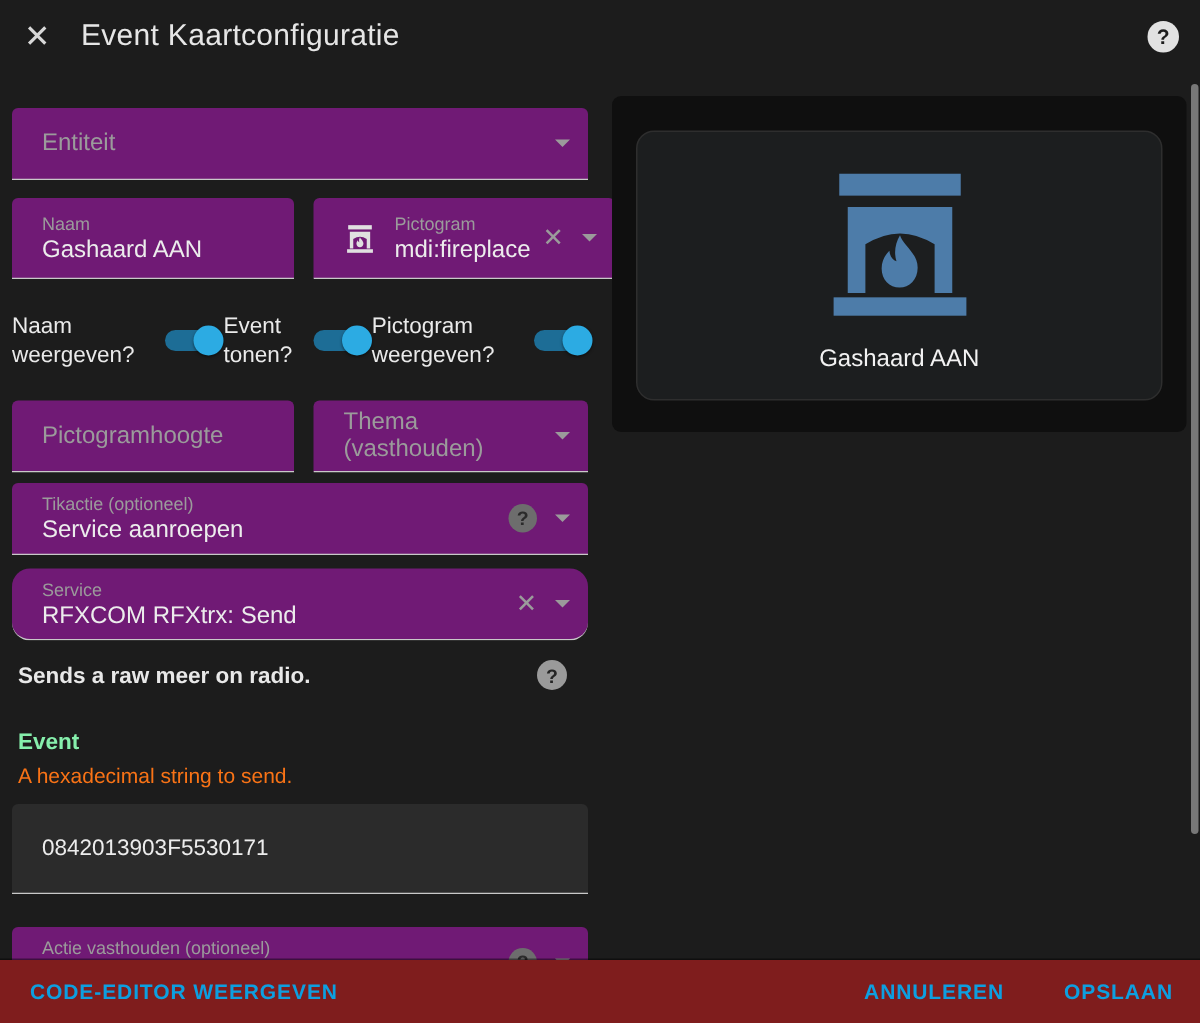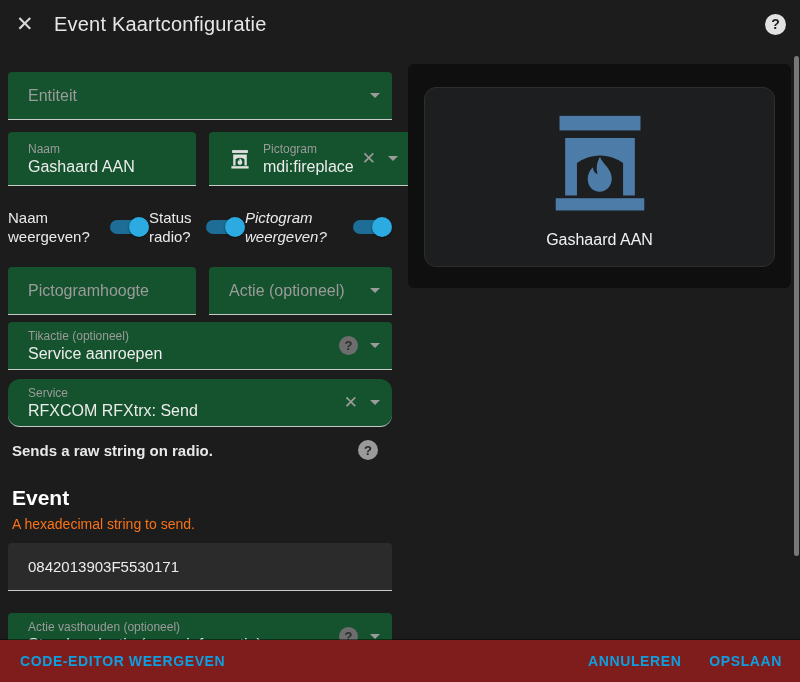--- a/index.html
+++ b/index.html
@@ -11,64 +11,64 @@
   .close { font-size:21px; color:#d8d8d8; width:26px; text-align:left; }
   .title { font-size:20px; font-weight:500; color:#e6e6e6; margin-left:12px; letter-spacing:.2px; }
   .help-top { margin-left:auto; width:21px; height:21px; border-radius:50%; background:#e2e2e2; color:#1c1c1c; font-weight:700; font-size:14px; display:flex; align-items:center; justify-content:center; }
 
   
   .content { display:flex; align-items:flex-start; }
   .left { width:384px; margin:24px 0 0 8px; flex:0 0 auto; }
   .right { width:383px; margin:16px 0 0 16px; flex:0 0 auto; }
 
   
-  .field { background:#14532d; border-radius:4px 4px 0 0; border-bottom:1px solid #c9c9c9; display:flex; align-items:center; height:48px; padding:0 12px 0 20px; }
+  .field { background:#701a75; border-radius:4px 4px 0 0; border-bottom:1px solid #c9c9c9; display:flex; align-items:center; height:48px; padding:0 12px 0 20px; }
   .field.tall { height:54px; }
   .stack { display:flex; flex-direction:column; justify-content:center; gap:2px; flex:1; min-width:0; }
   .f-label { color:#9b9b9b; font-size:16px; }
   .f-small { color:#9b9b9b; font-size:12px; }
   .f-value { color:#ececec; font-size:16px; white-space:nowrap; overflow:hidden; }
   .trailing { display:flex; align-items:center; gap:12px; margin-left:auto; padding-left:8px; }
   .arr { width:0; height:0; border-left:5px solid transparent; border-right:5px solid transparent; border-top:5px solid #9b9b9b; }
   .clear { color:#9b9b9b; font-size:17px; line-height:1; }
   .qmark { width:19px; height:19px; border-radius:50%; background:#8f8f8f; color:#242424; font-size:13px; font-weight:700; display:flex; align-items:center; justify-content:center; flex:0 0 auto; }
   .qmark.dim { background:#6d6d6d; color:#2b2b2b; }
   .lead-icon { margin-right:12px; display:flex; align-items:center; }
 
   .row { display:flex; gap:13px; margin-top:12px; }
   .half-l { width:188px; flex:0 0 auto; }
   .half-r { flex:1; }
 
   
   .toggles { display:flex; align-items:center; justify-content:flex-start; margin-top:13px; min-height:56px; }
   .tg { display:flex; align-items:center; gap:13px; }
   .tg-label { font-size:15px; color:#eaeaea; line-height:1.3; }
-  .w1 { width:88px; } .w3 { width:94px;font-style:italic; }
+  .w1 { width:88px; } .w3 { width:94px; }
   .switch { position:relative; width:40px; height:20px; flex:0 0 auto; }
   .switch .track { position:absolute; left:1px; top:3px; width:36px; height:14px; border-radius:7px; background:#1d6d96; }
   .switch .thumb { position:absolute; right:0; top:0; width:20px; height:20px; border-radius:50%; background:#2cabe3; box-shadow:0 1px 2px rgba(0,0,0,.5); }
 
   
   .svc-desc { display:flex; align-items:center; margin-top:13px; padding:0 14px 0 4px; }
   .svc-desc-text { font-size:15px; font-weight:600; color:#e8e8e8; }
   .svc-desc .qmark { margin-left:auto; background:#9a9a9a; width:20px; height:20px; }
-  .event-title { margin-top:26px; padding-left:4px; font-size:21px; font-weight:600; color:#ffffff; }
+  .event-title { margin-top:26px; padding-left:4px; font-size:15px; font-weight:600; color:#86efac; }
   .event-desc { margin-top:6px; padding-left:4px; font-size:14px; color:#f97316; }
-  .text-input { margin-top:11px; width:100%; height:48px; background:#2b2b2b; border:none; border-bottom:1px solid #c9c9c9; border-radius:4px 4px 0 0; color:#ececec; font-size:15px; padding:0 20px; font-family:"Liberation Sans", sans-serif; outline:none; }
+  .text-input { margin-top:11px; width:100%; height:60px; background:#2b2b2b; border:none; border-bottom:1px solid #c9c9c9; border-radius:4px 4px 0 0; color:#ececec; font-size:15px; padding:0 20px; font-family:"Liberation Sans", sans-serif; outline:none; }
   .hold { margin-top:22px; }
 
   
   .preview-panel { background:#0f0f0f; border-radius:6px; height:224px; padding:23px 16px 0 16px; }
   .preview-card { background:#1c1e1f; border:1px solid #2e2e2e; border-radius:12px; height:180px; display:flex; flex-direction:column; align-items:center; justify-content:center; gap:13px; }
   .card-label { font-size:16px; color:#f2f2f2; }
 
   
   .footer { position:absolute; left:0; right:0; bottom:0; height:42px; background:#7f1d1d; display:flex; align-items:center; padding:0 18px 0 20px; z-index:10; box-shadow:0 -1px 0 rgba(0,0,0,.45); }
   .btn { color:#0d9fe0; font-size:14px; font-weight:700; letter-spacing:.6px; white-space:nowrap; }
-  .footer-right { margin-left:auto; display:flex; gap:28px;text-align:center; }
+  .footer-right { margin-left:auto; display:flex; gap:40px;text-align:center; }
 
   
   .scrollbar { position:absolute; right:1px; top:56px; width:5px; height:500px; background:#787878; border-radius:3px; z-index:11; }
 </style>
 </head>
 <body>
 
 <div class="dialog">
 
   <div class="header">
@@ -117,41 +117,41 @@
 
       <div class="toggles">
         <div class="tg">
           <span class="tg-label w1">Naam weergeven?</span>
           <span class="switch">
               <span class="track"></span>
               <span class="thumb"></span>
             </span>
         </div>
         <div class="tg">
-          <span class="tg-label">Status radio?</span>
+          <span class="tg-label">Event tonen?</span>
           <span class="switch">
               <span class="track"></span>
               <span class="thumb"></span>
             </span>
         </div>
         <div class="tg">
           <span class="tg-label w3">Pictogram weergeven?</span>
           <span class="switch">
               <span class="track"></span>
               <span class="thumb"></span>
             </span>
         </div>
       </div>
 
       <div class="row">
         <div class="field half-l">
           <span class="f-label">Pictogramhoogte</span>
         </div>
         <div class="field half-r">
-          <span class="f-label">Actie (optioneel)</span>
+          <span class="f-label">Thema (vasthouden)</span>
           <span class="trailing">
               <span class="arr"></span>
             </span>
         </div>
       </div>
 
       <div class="field" style="margin-top:7px;">
         <span class="stack">
           <span class="f-small">Tikactie (optioneel)</span>
           <span class="f-value">Service aanroepen</span>
@@ -167,21 +167,21 @@
           <span class="f-small">Service</span>
           <span class="f-value">RFXCOM RFXtrx: Send</span>
         </span>
         <span class="trailing">
           <span class="clear">✕</span>
           <span class="arr"></span>
         </span>
       </div>
 
       <div class="svc-desc">
-        <span class="svc-desc-text">Sends a raw string on radio.</span>
+        <span class="svc-desc-text">Sends a raw meer on radio.</span>
         <span class="qmark">?</span>
       </div>
 
       <div class="event-title">Event</div>
       <div class="event-desc">A hexadecimal string to send.</div>
       <input class="text-input" type="text" value="0842013903F5530171" style="">
 
       <div class="field hold">
         <span class="stack">
           <span class="f-small">Actie vasthouden (optioneel)</span>

